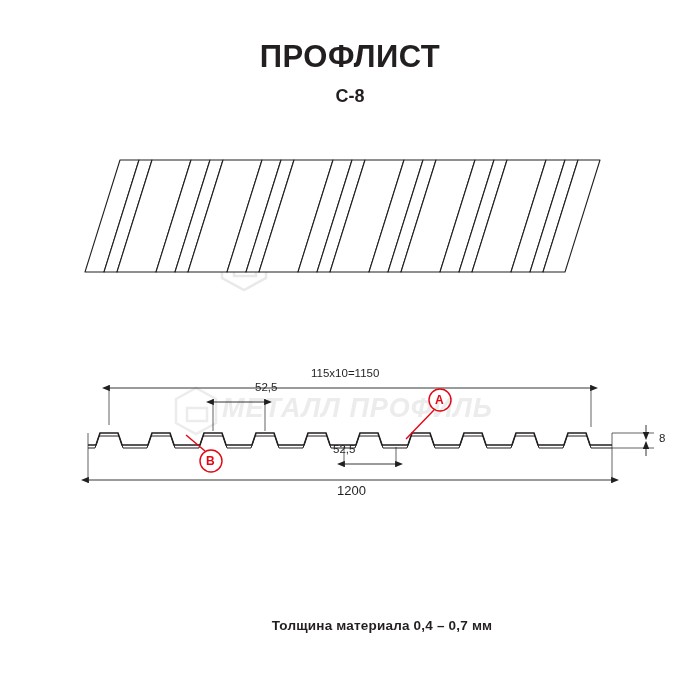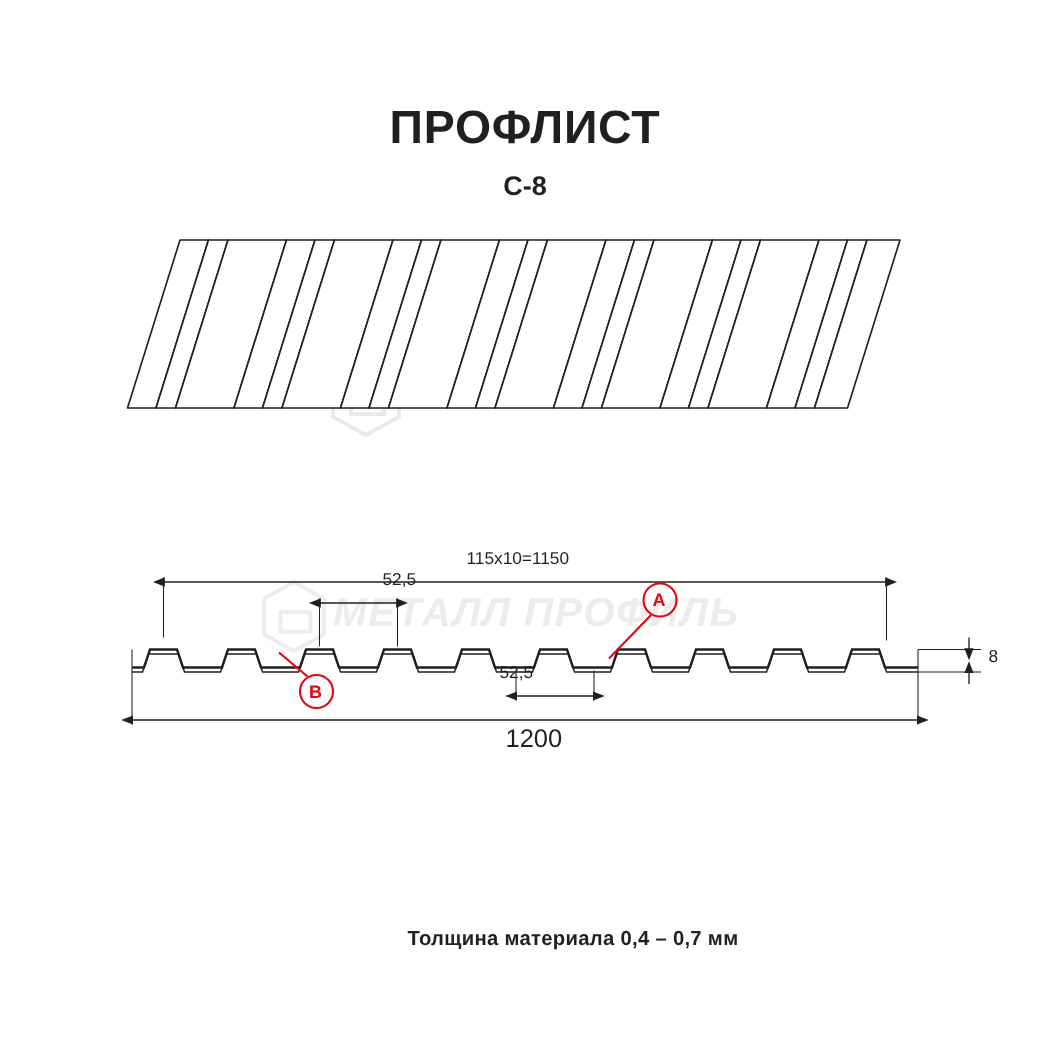--- a/index.html
+++ b/index.html
@@ -19,21 +19,21 @@
   .page {
     position: absolute;
     inset: 0;
     width: 700px;
     height: 700px;
   }
 
   
   .title-block {
     position: absolute;
-    top: 68px;
+    top: 40px;
     left: 0;
     width: 700px;
     text-align: center;
   }
   .main-title {
     font-size: 31px;
     font-weight: bold;
     letter-spacing: 0.5px;
     line-height: 1.1;
     color: #231f20;
@@ -219,21 +219,21 @@
     </svg>
   </div>
 
   <div style="position:absolute; left:0; top:355px; width:700px; height:160px;">
     <div style="position:absolute; left:311px; top:12px; font-size:11.5px;">115х10=1150</div>
 
     <div style="position:absolute; left:255px; top:26px; font-size:11.5px;">52,5</div>
 
     <div style="position:absolute; left:333px; top:88px; font-size:11.5px;">52,5</div>
 
-    <div style="position:absolute; left:337px; top:128px; font-size:17px;">1200</div>
+    <div style="position:absolute; left:337px; top:128px; font-size:13px;">1200</div>
 
     <div style="position:absolute; left:659px; top:77px; font-size:11.5px;">8</div>
 
     <div style="position:absolute; left:435px; top:38px; font-size:12px; font-weight:bold; color:#e30613;">A</div>
 
     <div style="position:absolute; left:206px; top:99px; font-size:12px; font-weight:bold; color:#e30613;">B</div>
   </div>
 
   <div class="footer-note">Толщина материала 0,4 – 0,7 мм</div>
 

